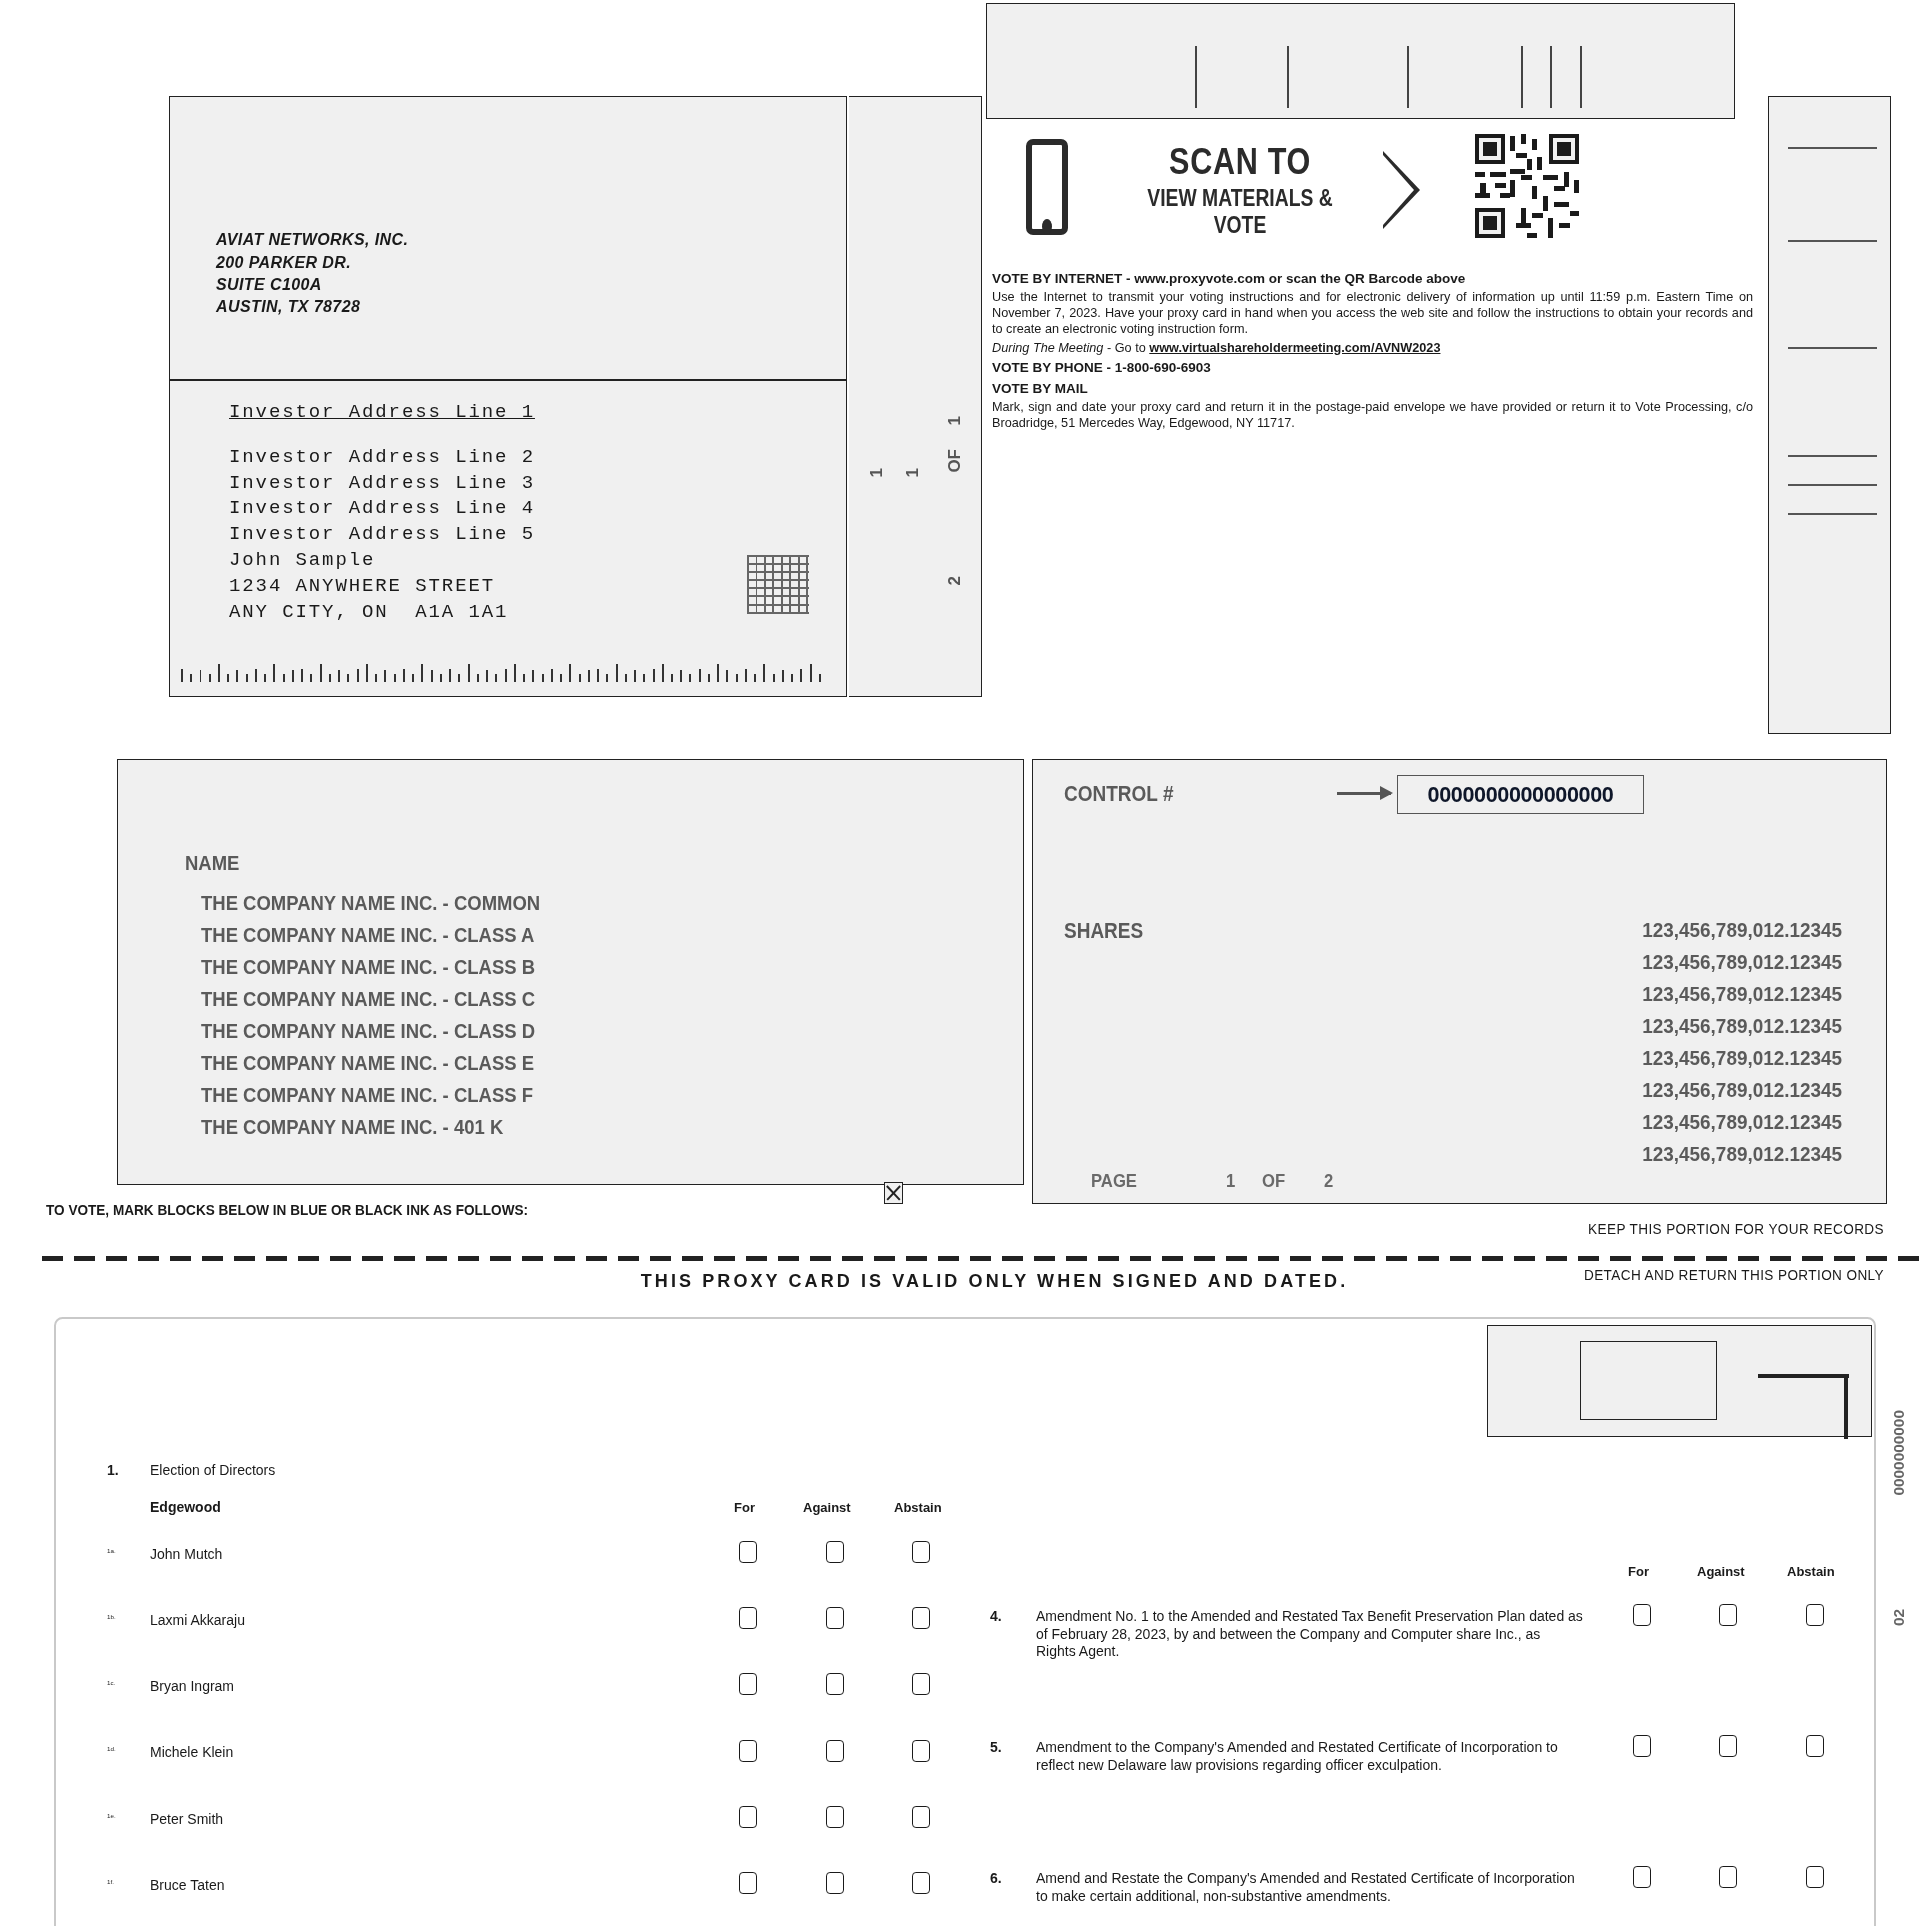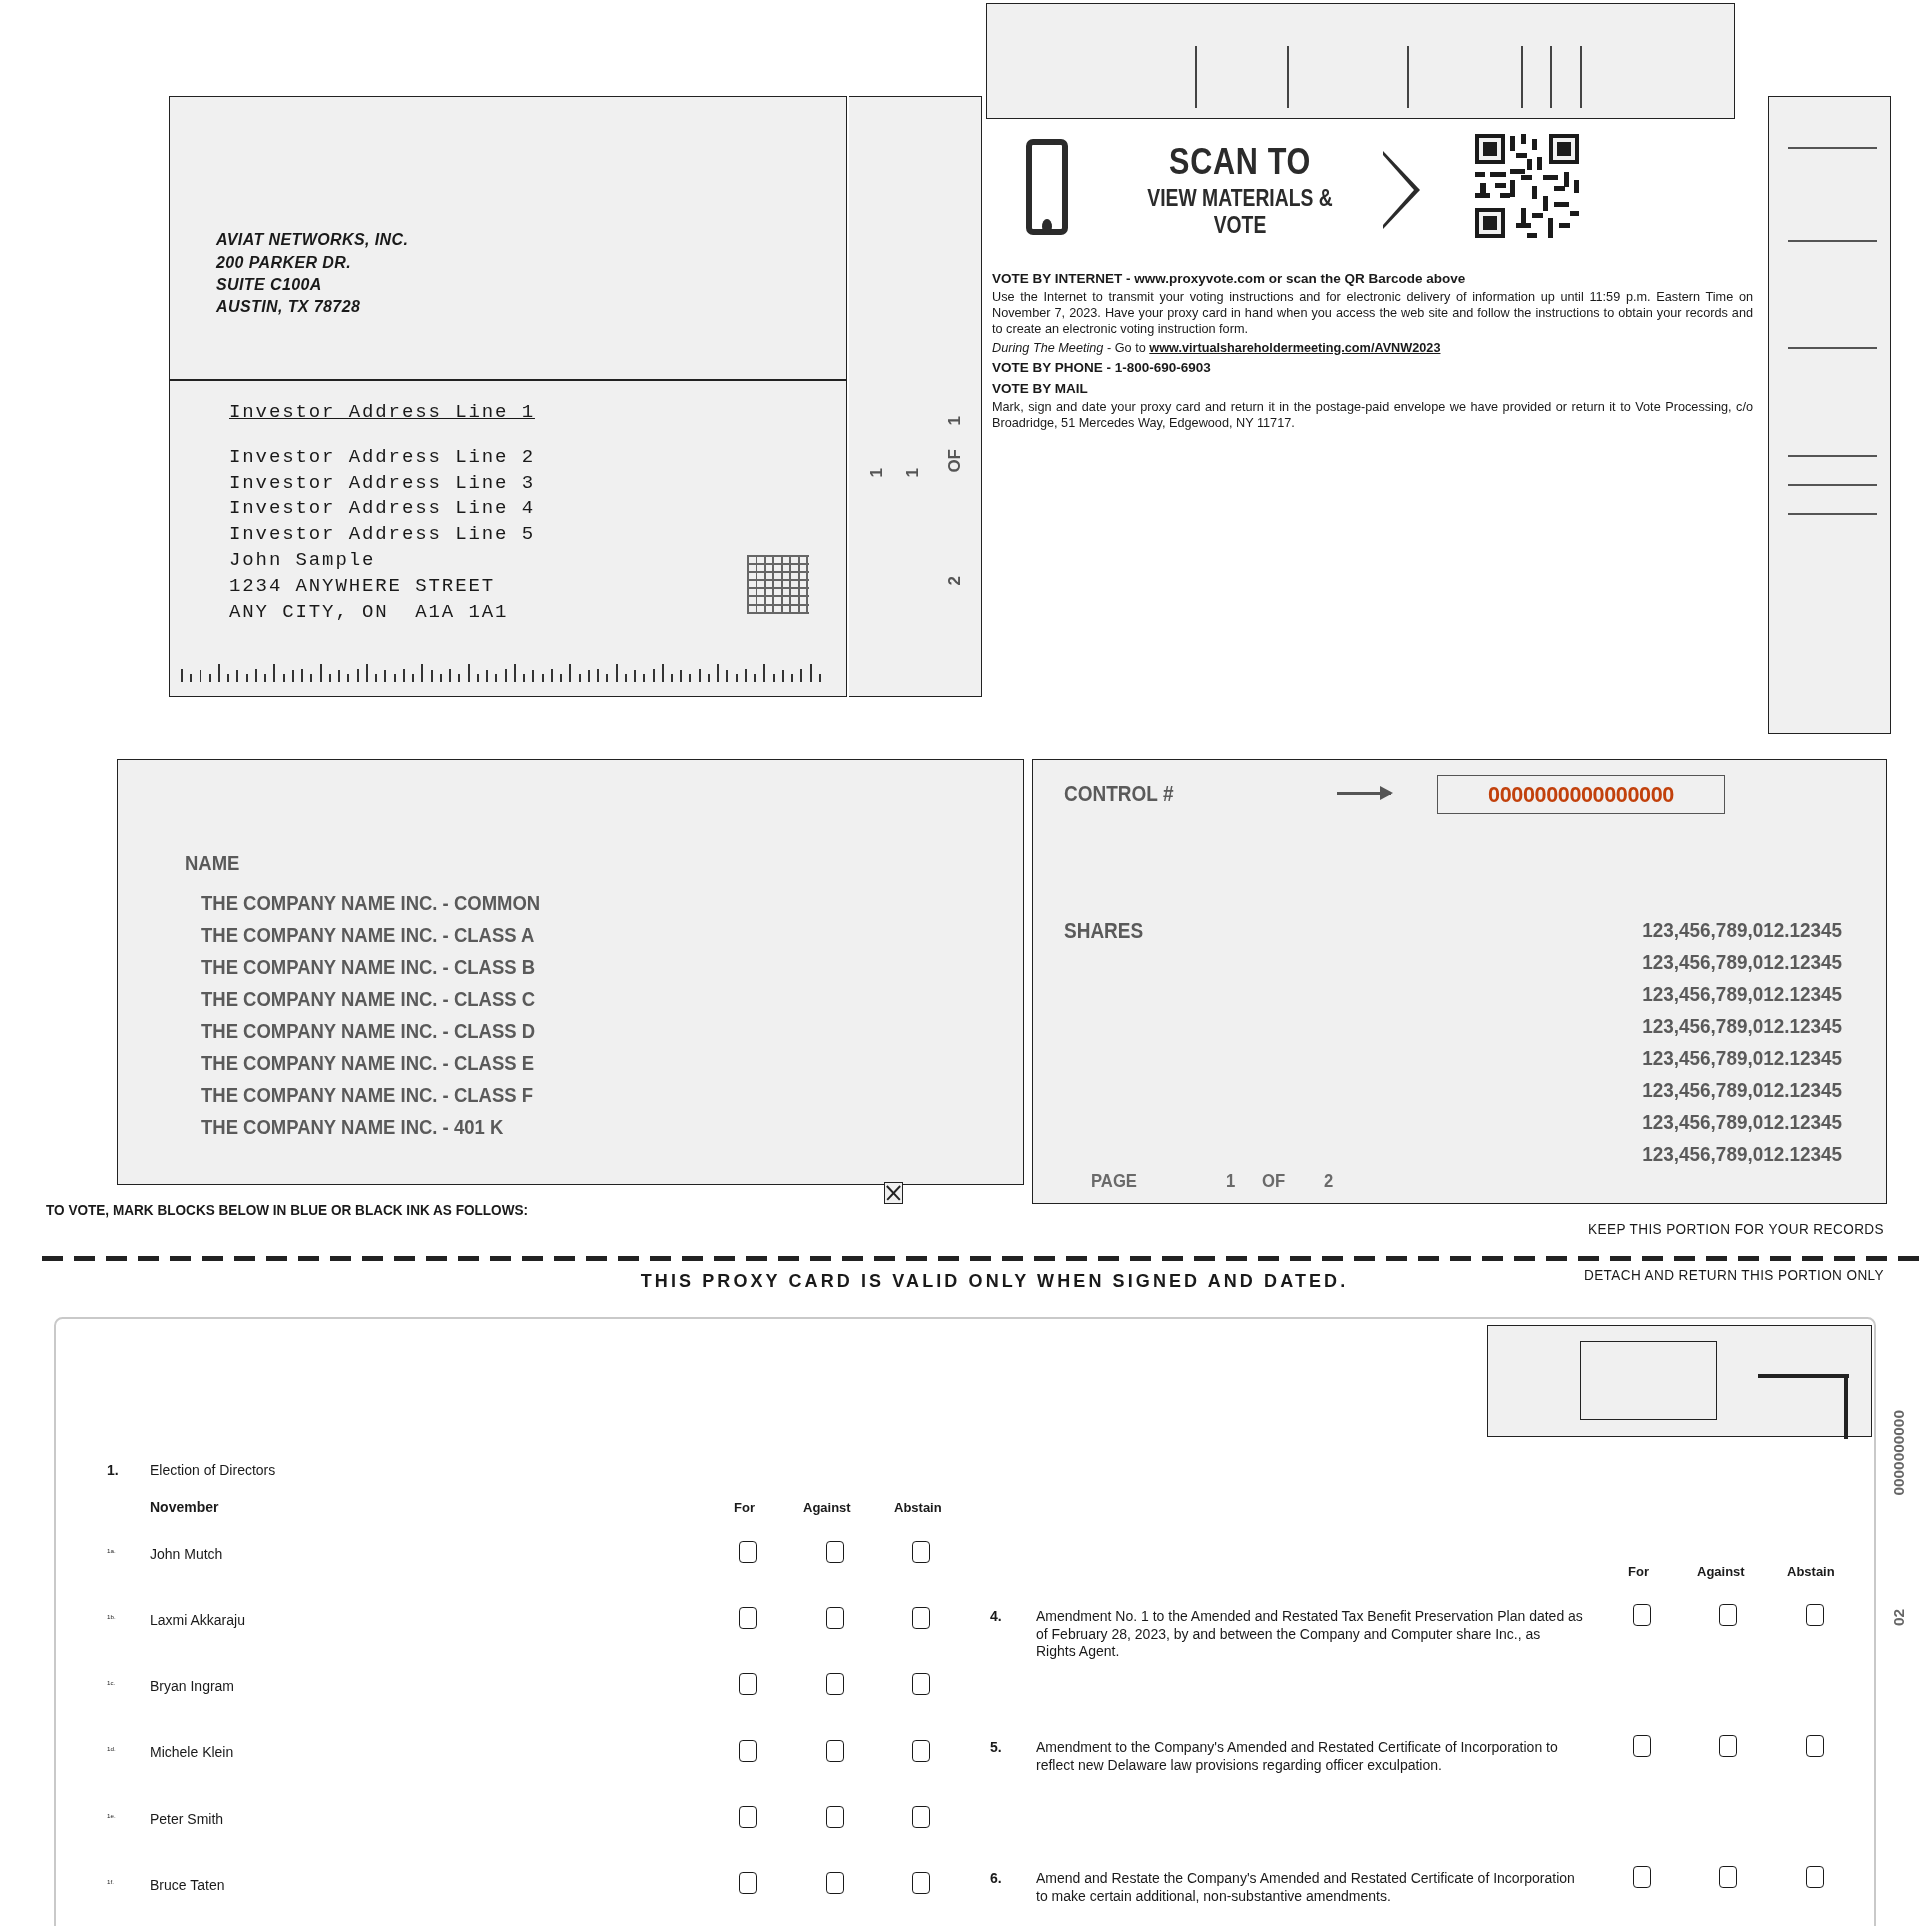--- a/index.html
+++ b/index.html
@@ -91,25 +91,25 @@
   .shRow { font-size:21px; font-weight:bold; color:#5a5a5a; line-height:32px;
            white-space:nowrap; text-align:right; transform:scaleX(0.9);
            transform-origin:right; }
   .ctrlLbl { font-size:21.6px; font-weight:bold; color:#5a5a5a; transform:scaleX(0.88);
              transform-origin:left; }
   #ctrlArrow { position:absolute; left:304px; top:32px; width:54px; height:3.1px;
                background:#555; }
   #ctrlArrow::after { content:""; position:absolute; right:-1.5px; top:-5.8px; width:0; height:0;
                border-top:7.3px solid transparent; border-bottom:7.3px solid transparent;
                border-left:13px solid #555; }
-  #ctrlField { position:absolute; left:364px; top:15.4px; width:288px; height:39px;
+  #ctrlField { position:absolute; left:364px; top:15.4px; width:247px; height:39px;
                border:1.5px solid #555; background:#f0f0f0;
                font-size:21.6px; font-weight:bold; letter-spacing:-0.4px;
                display:flex; align-items:center; justify-content:center;
-               color:#c2410c;margin-left:40px; }
+               color:#0f172a; }
   .pgRow { font-size:18.5px; font-weight:bold; color:#6a6a6a; white-space:pre;
            transform:scaleX(0.9); transform-origin:left; }
 
   
   #tovote { left:46px; top:1202px; font-size:14px; font-weight:600; white-space:nowrap;
             transform:scaleX(0.97); transform-origin:left; }
   #xmark  { left:884px; top:1182px; width:19px; height:21.6px; border:1.5px solid #222;
             background:#f0f0f0; }
   #xmark::before, #xmark::after { content:""; position:absolute; left:-1.5px; top:8.5px;
             width:19px; height:1.5px; background:#222; }
@@ -396,21 +396,21 @@
     <div id="cornerL2"></div>
   </div>
 
   <div class="abs vtxt vsmall" id="rightVert" style="color:#666">02</div>
   <div class="abs vtxt vsmall" style="left:1890px; top:1410px; color:#666">0000000000</div>
 
 
   <div class="abs pnum" style="left:107px; top:1462px;">1.</div>
   <div class="abs ptxt" style="left:150px; top:1462px;">Election of Directors</div>
 
-  <div class="abs hd" style="left:150px; top:1498px;">November</div>
+  <div class="abs hd" style="left:150px; top:1498px;">Edgewood</div>
   <div class="abs colhd" style="left:734px; top:1500px;">For</div>
   <div class="abs colhd" style="left:803px; top:1500px;">Against</div>
   <div class="abs colhd" style="left:894px; top:1500px;">Abstain</div>
 
   <div class="abs" style="left:107px; top:1547px;">1a.</div>
   <div class="abs ptxt" style="left:150px; top:1546px;">John Mutch</div>
   <div class="abs chk" style="left:739px; top:1541px;"></div>
   <div class="abs chk" style="left:826px; top:1541px;"></div>
   <div class="abs chk" style="left:912px; top:1541px;"></div>
 

